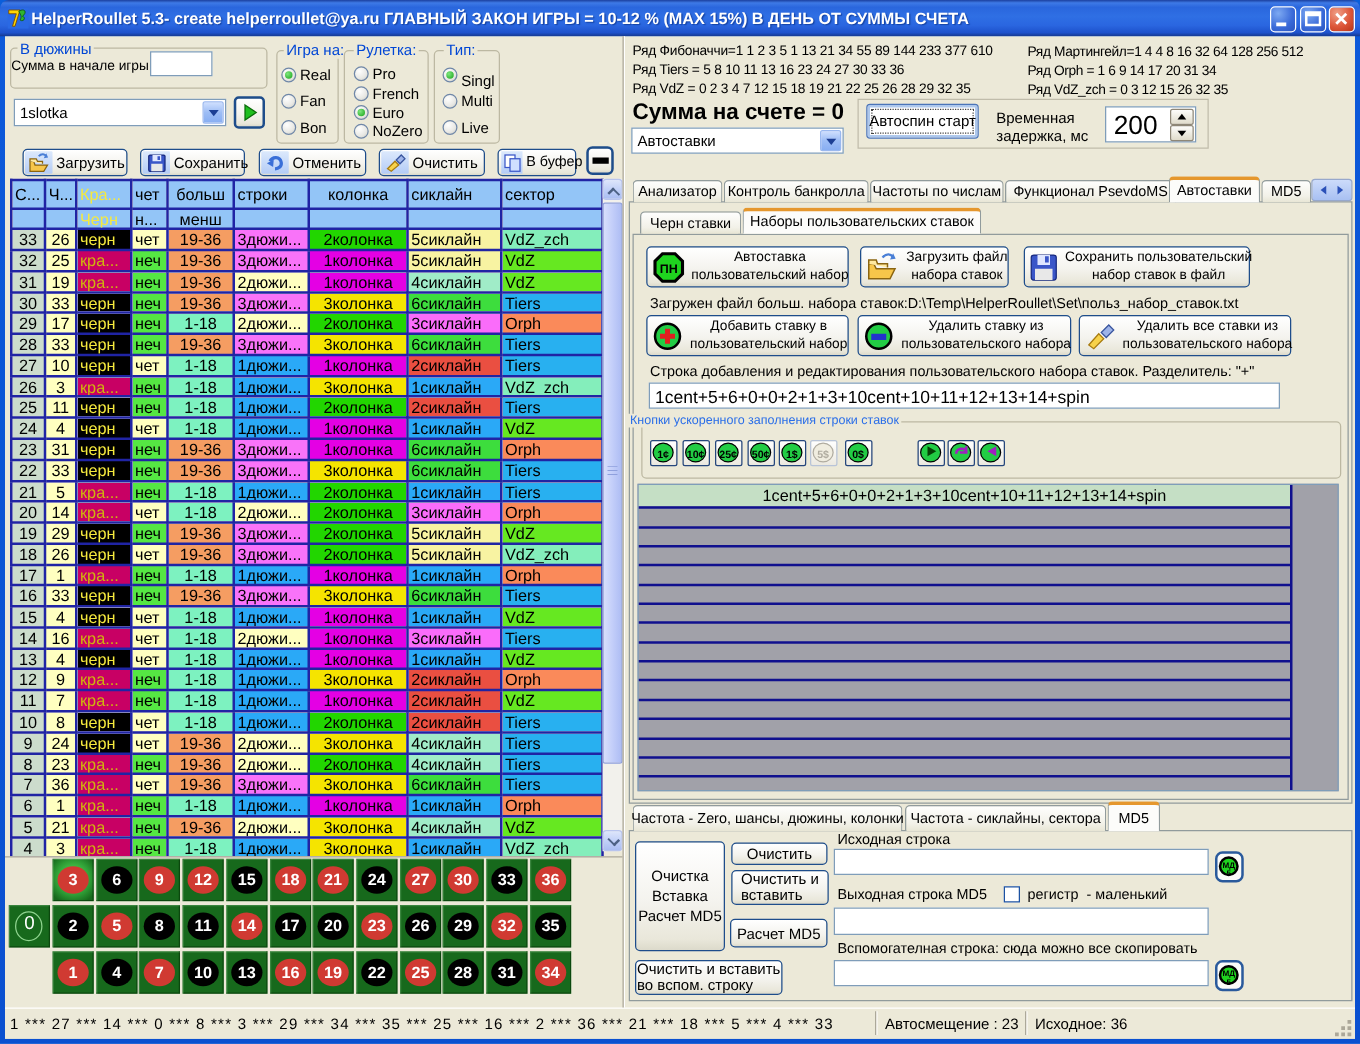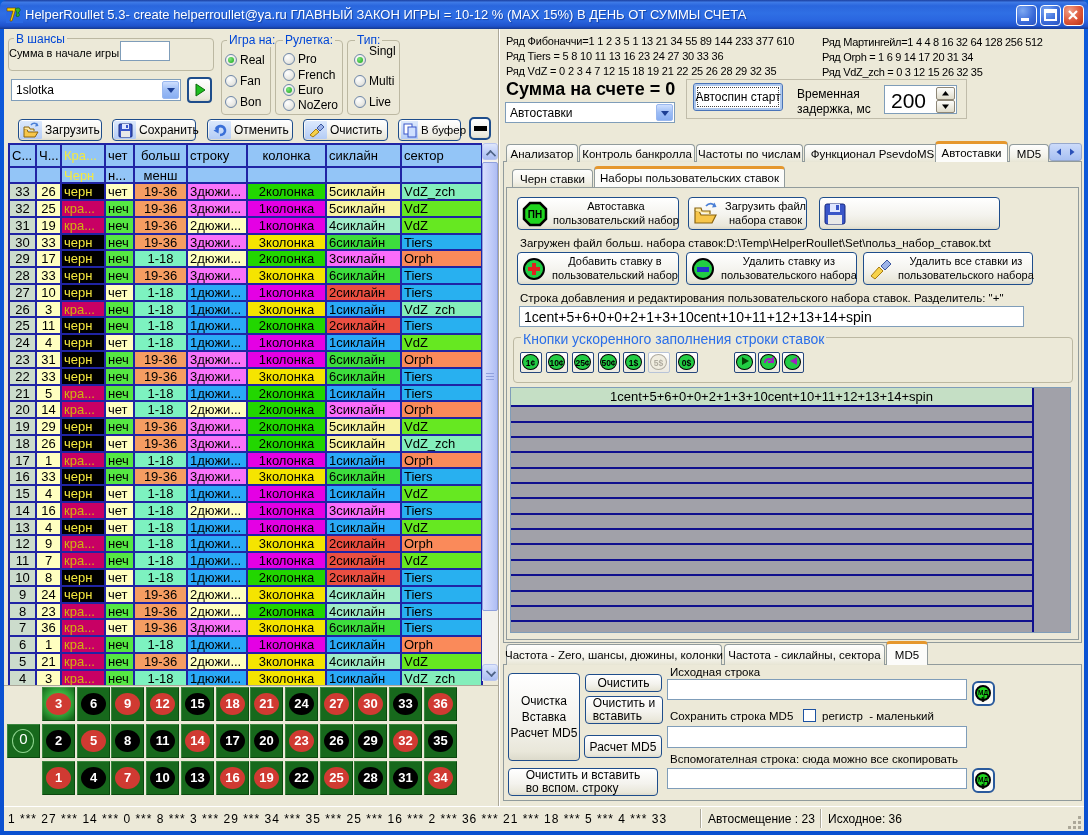--- a/index.html
+++ b/index.html
@@ -4,21 +4,21 @@
 *{margin:0;padding:0;box-sizing:border-box;}
 html,body{width:1088px;height:835px;overflow:hidden;}
 body{font-family:"Liberation Sans",sans-serif;font-size:11px;position:relative;
 background:#0a5edb;}
 .abs{position:absolute;}
 .win{position:absolute;left:0;top:0;width:1088px;height:835px;
 background:linear-gradient(180deg,#0c59da,#0a50d0);border-radius:8px 8px 0 0;}
 .titlebar{position:absolute;left:0;top:0;width:1088px;height:29px;
 background:linear-gradient(180deg,#1b3f9e 0%,#3e7ae6 8%,#2a66dd 20%,#2f6fe4 45%,#2a66e0 70%,#1e52cc 90%,#16398f 100%);
 border-radius:7px 7px 0 0;}
-.title-text{position:absolute;left:25px;top:7px;color:#fff;font-size:13px;font-weight:normal;
+.title-text{position:absolute;left:25px;top:7px;color:#fff;font-size:13px;font-weight:bold;
 text-shadow:1px 1px 1px #1340a0;white-space:nowrap;letter-spacing:0px;}
 .tbtn{position:absolute;top:5px;width:21px;height:21px;border-radius:4px;border:1px solid #fff;}
 .tbtn.minb,.tbtn.maxb{background:radial-gradient(circle at 30% 25%,#7da9f2,#3969d8 60%,#2a55c0);}
 .tbtn.closeb{background:radial-gradient(circle at 30% 25%,#f0a088,#dd5639 55%,#b83316);}
 .client{position:absolute;left:4px;top:29px;width:1080px;height:802px;background:#ece9d8;}
 .gb{position:absolute;border:1px solid #bcb8a2;border-radius:4px;}
 .gb-label{position:absolute;color:#0046d5;background:#ece9d8;padding:0 2px;white-space:nowrap;}
 .xpbtn{position:absolute;background:linear-gradient(180deg,#ffffff 0%,#f4f3ee 55%,#e9e7da 90%,#dcdacb 100%);
 border:1.5px solid #1e4d8b;border-radius:4px;color:#000;display:flex;align-items:center;justify-content:center;white-space:nowrap;}
 .inp{position:absolute;background:#fff;border:1px solid #7f9db9;}
@@ -72,21 +72,21 @@
 <div class="tbtn maxb" style="left:1040px;"><svg width="19" height="19">
       <rect x="4" y="4" width="11" height="10" fill="none" stroke="#fff" stroke-width="2"></rect>
       <rect x="4" y="4" width="11" height="3" fill="#fff"></rect>
     </svg></div>
 <div class="tbtn closeb" style="left:1063px;"><svg width="19" height="19">
       <path d="M5 5 L13 13 M13 5 L5 13" stroke="#fff" stroke-width="2.2"></path>
     </svg></div>
 <div class="client"></div>
 
 <div class="gb" style="left:8px;top:38px;width:206px;height:33px;"></div>
-<div class="gb-label" style="left:14px;top:32px;font-size:12px;">В шансы</div>
+<div class="gb-label" style="left:14px;top:32px;font-size:12px;">В дюжины</div>
 <div class="glab" style="left:9px;top:47px;font-size:11px;">Сумма в начале игры</div>
 <div class="inp" style="left:120px;top:41px;width:50px;height:20px;"></div>
 <div class="combo" style="left:11px;top:79px;width:170px;height:22px;">
     <div class="txt">1slotka</div>
     <div class="drop"></div>
   </div>
 <div class="xpbtn" style="left:187px;top:77px;width:25px;height:26px;border-width:2px;border-radius:4px;">
 <svg width="16" height="16">
       <path d="M4 2 L13 8 L4 14 Z" fill="#1fbf1f" stroke="#0a6b0a" stroke-width="1"></path>
     </svg>
@@ -105,21 +105,21 @@
 <div class="rlbl" style="left:298px;top:52px;">Pro</div>
 <div class="radio" style="left:283px;top:69px;"></div>
 <div class="rlbl" style="left:298px;top:68px;">French</div>
 <div class="radio sel" style="left:283px;top:84px;"></div>
 <div class="rlbl" style="left:298px;top:83px;">Euro</div>
 <div class="radio" style="left:283px;top:99px;"></div>
 <div class="rlbl" style="left:298px;top:98px;">NoZero</div>
 <div class="gb" style="left:347px;top:40px;width:53px;height:75px;"></div>
 <div class="gb-label" style="left:355px;top:33px;font-size:12px;">Тип:</div>
 <div class="radio sel" style="left:354px;top:54px;"></div>
-<div class="rlbl" style="left:369px;top:44px;">Singl</div>
+<div class="rlbl" style="left:369px;top:58px;">Singl</div>
 <div class="radio" style="left:354px;top:75px;"></div>
 <div class="rlbl" style="left:369px;top:74px;">Multi</div>
 <div class="radio" style="left:354px;top:96px;"></div>
 <div class="rlbl" style="left:369px;top:95px;">Live</div>
 <div class="xpbtn" style="left:18px;top:119px;width:84px;height:22px;font-size:12px;justify-content:flex-start;"><div style="width:22px;height:18px;margin-left:1px;margin-right:3px;background:linear-gradient(180deg,#dce9fc,#b4ccf6);display:flex;align-items:center;justify-content:center;border-radius:1px;flex-shrink:0">
       <svg width="19" height="17">
         <path d="M2 7 L2 15 L13 15 L16 10 L6 10 L5 7 Z" fill="#f7c64a" stroke="#8a6410" stroke-width="1"></path>
         <path d="M2 7 L2 5 L7 5 L8 7 L12 7 L12 9" fill="#ffe9a0" stroke="#8a6410" stroke-width="1"></path>
         <path d="M9 3 C11 0.5 14 1 15 3" fill="none" stroke="#4a7fd6" stroke-width="1.6"></path>
         <path d="M15 0.5 L16.5 4 L13 4.5 Z" fill="#4a7fd6"></path>
@@ -166,21 +166,21 @@
       <col style="width:75px">
       <col style="width:81px">
     </colgroup>
     <tbody>
       <tr style="height:23px;background:#93c5f7;font-size:13px;">
         <td>С...</td>
         <td>Ч...</td>
         <td style="color:#f5e93e">Кра...</td>
         <td>чет</td>
         <td style="text-align:center">больш</td>
-        <td>строку</td>
+        <td>строки</td>
         <td style="text-align:center">колонка</td>
         <td>сиклайн</td>
         <td>сектор</td>
       </tr>
       <tr style="height:16px;background:#93c5f7;font-size:13px;">
         <td></td>
         <td></td>
         <td style="color:#f5e93e">Черн</td>
         <td>н...</td>
         <td style="text-align:center">менш</td>
@@ -713,20 +713,21 @@
     </svg>
     <div style="flex:1;white-space:nowrap;">Загрузить файл<br>набора ставок</div>
   </div>
 <div class="xpbtn" style="left:819px;top:197px;width:181px;height:33px;font-size:11px;justify-content:flex-start;text-align:center;line-height:13.5px;">
     <svg width="22" height="22" style="margin:0 6px 0 4px;flex-shrink:0">
       <rect x="1" y="1" width="20" height="20" rx="2" fill="#3a56c8" stroke="#16287e"></rect>
       <rect x="6" y="1" width="10" height="8" fill="#dfe6ff"></rect>
       <rect x="12" y="2" width="3" height="5" fill="#3a56c8"></rect>
       <rect x="4" y="12" width="14" height="9" fill="#e8e8e8"></rect>
     </svg>
+    <div style="flex:1;white-space:nowrap;">Сохранить пользовательский<br>набор ставок в файл</div>
   </div>
 <div class="glab" style="left:520px;top:237px;font-size:11.5px;">Загружен файл больш. набора ставок:D:\Temp\HelperRoullet\Set\польз_набор_ставок.txt</div>
 <div class="xpbtn" style="left:517px;top:252px;width:162px;height:33px;font-size:11px;justify-content:flex-start;text-align:center;line-height:13.5px;">
     <svg width="24" height="24" style="margin:0 6px 0 4px;flex-shrink:0">
       <circle cx="12" cy="12" r="10" fill="#22cc44" stroke="#000" stroke-width="2"></circle>
       <path d="M12 6 L12 18 M6 12 L18 12" stroke="#e02020" stroke-width="4"></path>
     </svg>
     <div style="flex:1;white-space:nowrap;">Добавить ставку в<br>пользовательский набор</div>
   </div>
 <div class="xpbtn" style="left:686px;top:252px;width:171px;height:33px;font-size:11px;justify-content:flex-start;text-align:center;line-height:13.5px;">
@@ -739,21 +740,21 @@
 <div class="xpbtn" style="left:863px;top:252px;width:170px;height:33px;font-size:11px;justify-content:flex-start;text-align:center;line-height:13.5px;">
     <svg width="24" height="22" style="margin:0 6px 0 4px;flex-shrink:0">
       <path d="M3 18 L11 9 L15 13 L7 21 Z" fill="#f7d24a" stroke="#a87b10"></path>
       <path d="M13 8 L19 2 L23 6 L17 12 Z" fill="#9db3e8" stroke="#39559e"></path>
     </svg>
     <div style="flex:1;white-space:nowrap;">Удалить все ставки из<br>пользовательского набора</div>
   </div>
 <div class="glab" style="left:520px;top:292px;font-size:11.5px;">Строка добавления и редактирования пользовательского набора ставок. Разделитель: "+"</div>
 <div class="inp" style="left:519px;top:306px;width:505px;height:21px;font-size:14px;padding:2px 4px;">1cent+5+6+0+0+2+1+3+10cent+10+11+12+13+14+spin</div>
 <div class="gb" style="left:513px;top:337px;width:560px;height:46px;"></div>
-<div class="gb-label" style="left:521px;top:331px;font-size:14px;color:#2a6ee8;">Кнопки ускоренного заполнения строки ставок</div>
+<div class="gb-label" style="left:502px;top:331px;font-size:10px;color:#2a6ee8;">Кнопки ускоренного заполнения строки ставок</div>
 <div class="chip" style="left:520px;top:352px;">
     <div class="c">1¢</div>
   </div>
 <div class="chip" style="left:546px;top:352px;">
     <div class="c">10¢</div>
   </div>
 <div class="chip" style="left:572px;top:352px;">
     <div class="c">25¢</div>
   </div>
 <div class="chip" style="left:598px;top:352px;">
@@ -802,26 +803,26 @@
 <div class="abs" style="left:511px;top:605px;width:521px;height:2px;background:#10108e;"></div>
 <div class="abs" style="left:511px;top:620px;width:521px;height:2px;background:#10108e;"></div>
 <div class="page" style="left:503px;top:664px;width:579px;height:137px;"></div>
 <div class="tab" style="left:506px;top:644px;width:216px;height:21px;font-size:11.5px;">Частота - Zero, шансы, дюжины, колонки</div>
 <div class="tab" style="left:724px;top:644px;width:161px;height:21px;font-size:11.5px;">Частота - сиклайны, сектора</div>
 <div class="tab sel" style="left:886px;top:641px;width:42px;height:24px;font-size:11.5px;">MD5</div>
 <div class="xpbtn" style="left:508px;top:673px;width:72px;height:88px;font-size:12px;line-height:16px;text-align:center;">Очистка<br>Вставка<br>Расчет MD5</div>
 <div class="xpbtn" style="left:585px;top:674px;width:77px;height:18px;font-size:12px;">Очистить</div>
 <div class="xpbtn" style="left:585px;top:696px;width:78px;height:28px;font-size:12px;line-height:13px;">Очистить и<br>вставить</div>
 <div class="xpbtn" style="left:584px;top:735px;width:78px;height:23px;font-size:12px;">Расчет MD5</div>
-<div class="xpbtn" style="left:508px;top:768px;width:150px;height:28px;font-size:12px;line-height:13px;">Очистить и  вставить<br>во вспом. строку</div>
+<div class="xpbtn" style="left:508px;top:768px;width:118px;height:28px;font-size:12px;line-height:13px;">Очистить и  вставить<br>во вспом. строку</div>
 <div class="glab" style="left:670px;top:666px;font-size:11.5px;">Исходная строка</div>
 <div class="inp" style="left:667px;top:679px;width:300px;height:21px;"></div>
 <div class="md5btn" style="left:972px;top:681px;">
     <div class="c">МД<br>5</div>
   </div>
-<div class="glab" style="left:670px;top:710px;font-size:11.5px;">Сохранить строка MD5</div>
+<div class="glab" style="left:670px;top:710px;font-size:11.5px;">Выходная строка MD5</div>
 <div class="abs" style="left:803px;top:709px;width:13px;height:13px;background:#fff;border:1px solid #1c52a2;"></div>
 <div class="glab" style="left:822px;top:710px;font-size:11.5px;">регистр&nbsp;&nbsp;- маленький</div>
 <div class="inp" style="left:667px;top:726px;width:300px;height:22px;"></div>
 <div class="glab" style="left:670px;top:753px;font-size:11.5px;">Вспомогателная строка: сюда можно все скопировать</div>
 <div class="inp" style="left:667px;top:768px;width:300px;height:21px;"></div>
 <div class="md5btn" style="left:972px;top:768px;">
     <div class="c">МД<br>5</div>
   </div>
 </body></html>

